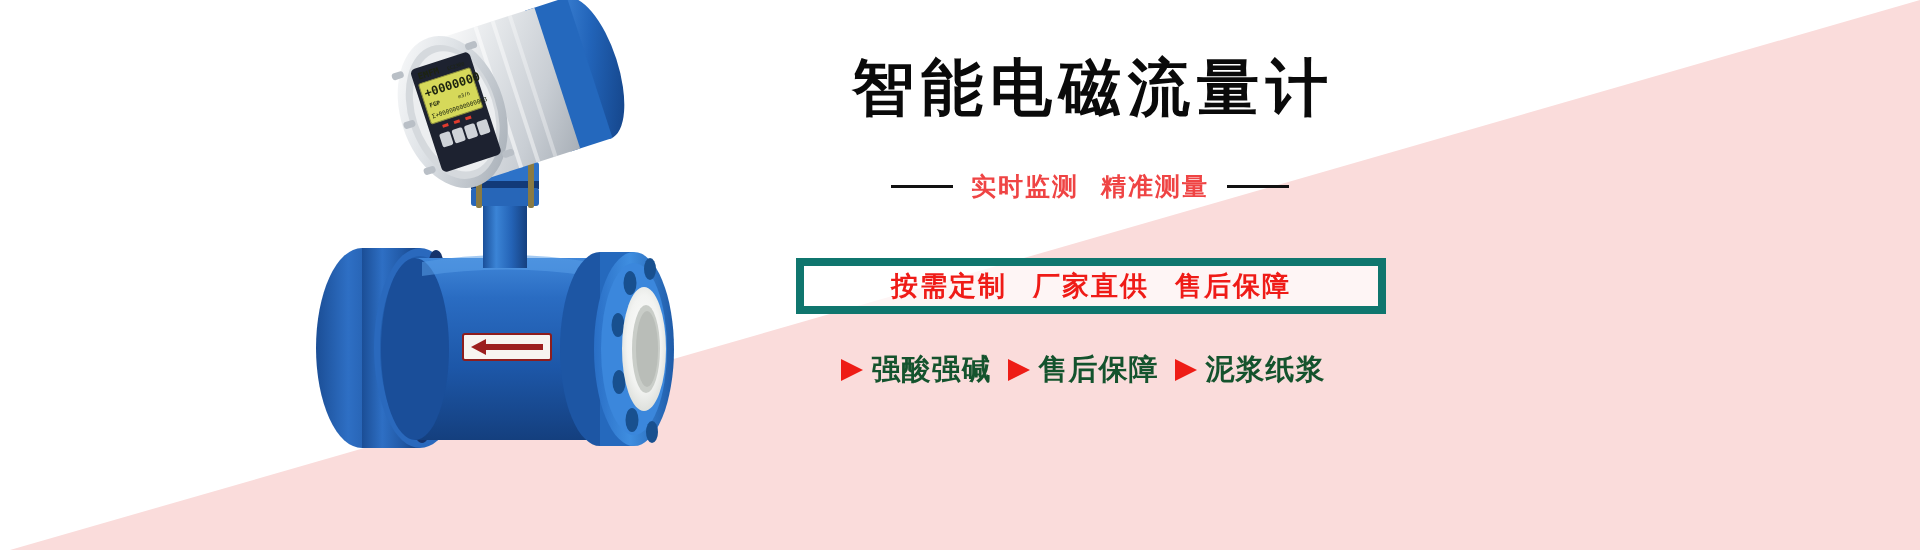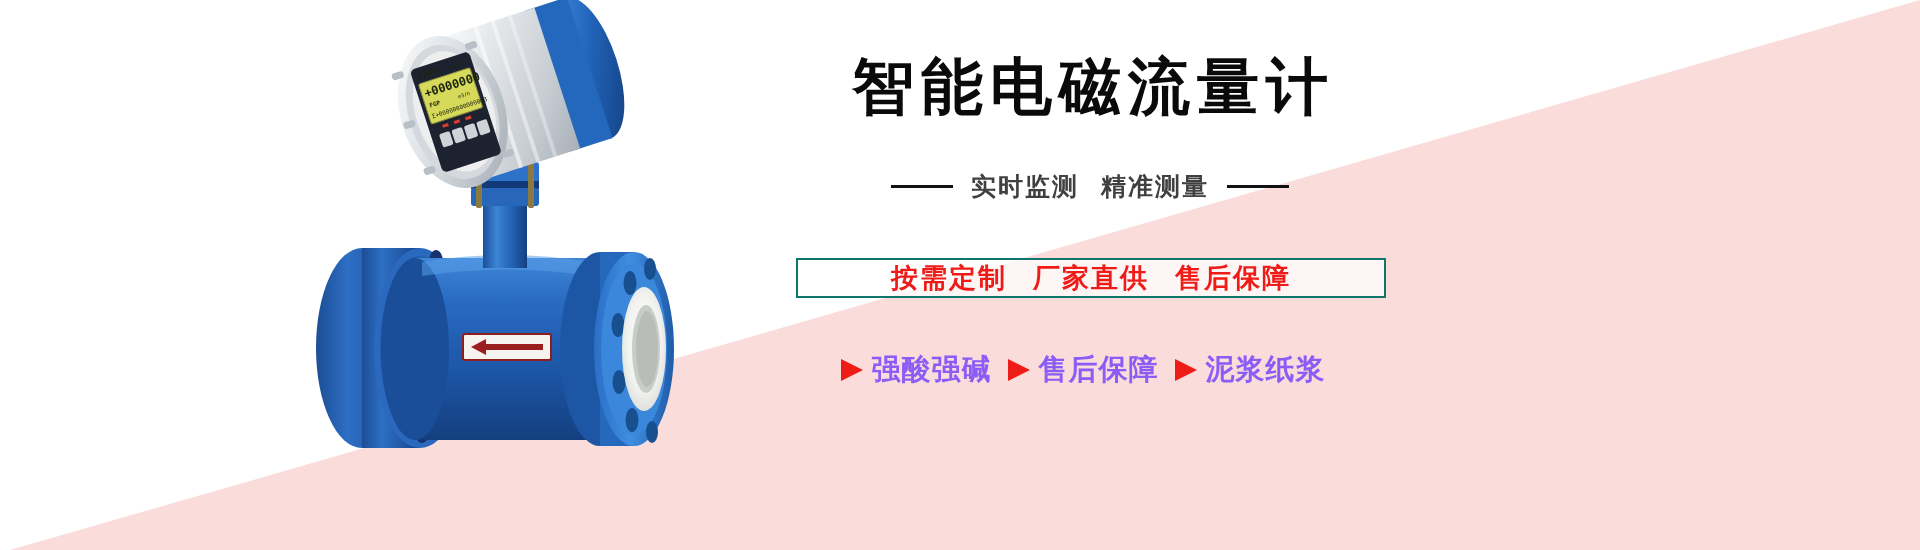--- a/index.html
+++ b/index.html
@@ -43,21 +43,20 @@
     top: 52px;
     width: 700px;
     text-align: center;
     font-size: 62px;
     font-weight: 700;
     color: #0a0a0a;
     letter-spacing: 7px;
     text-indent: 7px;
     line-height: 1.15;
     white-space: nowrap;
-    font-family: Liberation Serif, serif;
   }
 
   .subline {
     position: absolute;
     left: 0;
     top: 170px;
     width: 700px;
     display: flex;
     align-items: center;
     justify-content: center;
@@ -65,34 +64,34 @@
   }
   .subline .rule {
     width: 62px;
     height: 3px;
     background: #111111;
     flex: 0 0 auto;
   }
   .subline .sub-text {
     font-size: 25px;
     font-weight: 700;
-    color: #404040;
+    color: #ef4444;
     letter-spacing: 2px;
     white-space: nowrap;
   }
   .subline .sub-text .gap { display: inline-block; width: 22px; }
 
   .promo-box {
     position: absolute;
     left: 56px;
     top: 258px;
     width: 590px;
-    height: 40px;
+    height: 56px;
     box-sizing: border-box;
-    border: 2px solid #0f766e;
+    border: 8px solid #0f766e;
     background: rgba(255,255,255,0.72);
     display: flex;
     align-items: center;
     justify-content: center;
   }
   .promo-text {
     font-size: 27px;
     font-weight: 700;
     color: #ef1b17;
     letter-spacing: 2px;
@@ -123,21 +122,21 @@
     height: 0;
     border-top: 11px solid transparent;
     border-bottom: 11px solid transparent;
     border-left: 22px solid #ee1c16;
     margin-right: 9px;
     flex: 0 0 auto;
   }
   .feature-label {
     font-size: 29px;
     font-weight: 700;
-    color: #8b5cf6;
+    color: #14532d;
     letter-spacing: 1px;
   }
 
   
   .device {
     position: absolute;
     left: 300px;
     top: 0;
     width: 480px;
     height: 550px;

